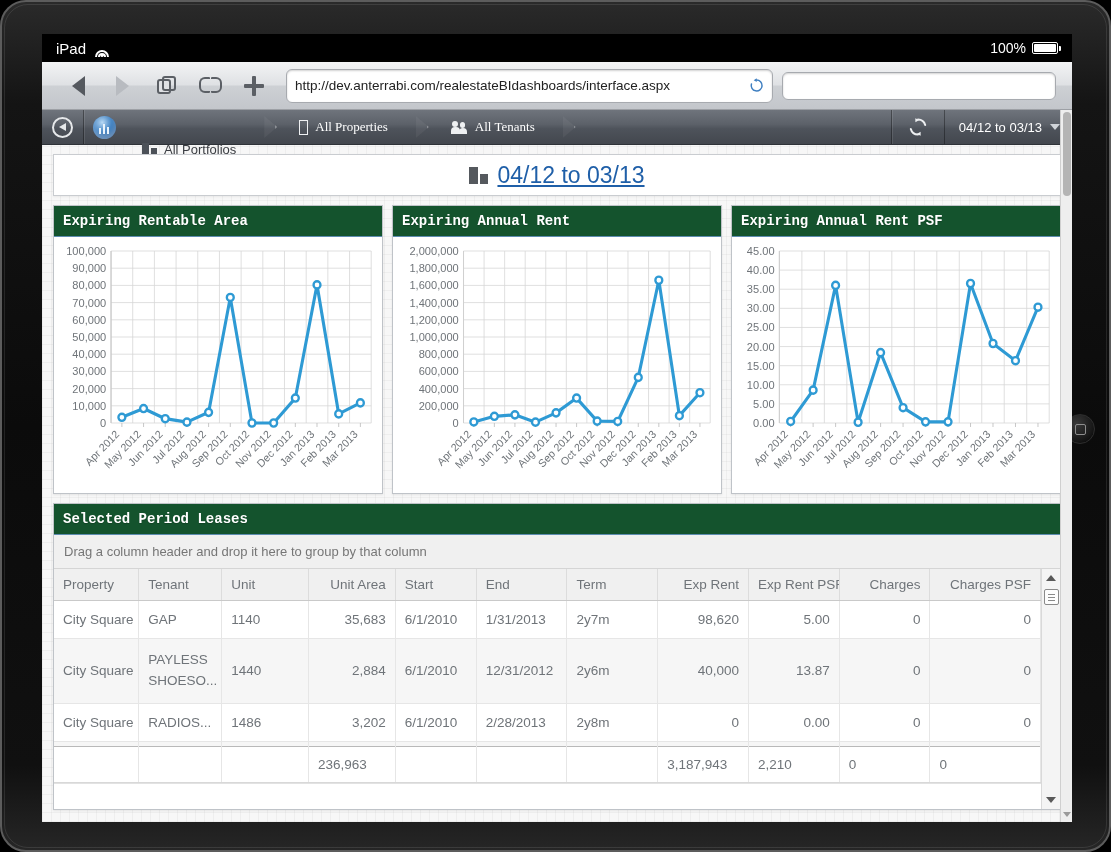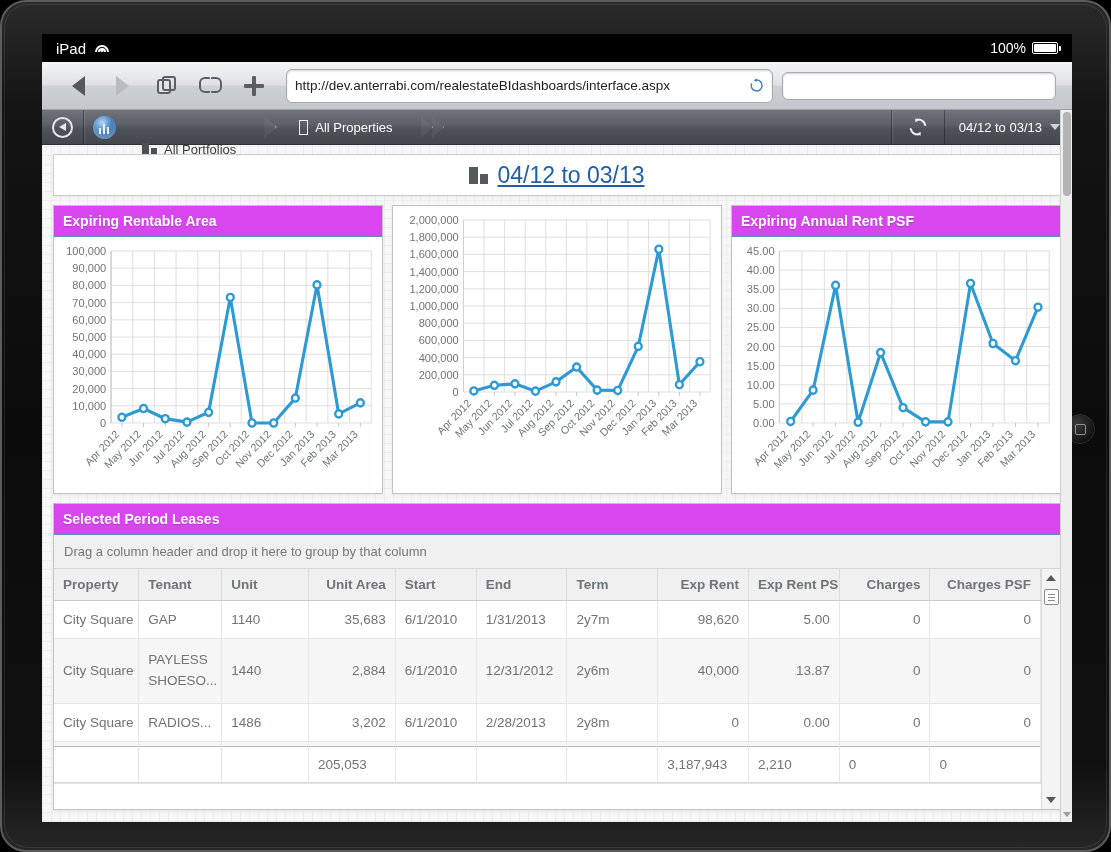--- a/index.html
+++ b/index.html
@@ -38,21 +38,21 @@
     position: absolute; left: 40px; top: 32px; width: 1030px; height: 788px;
     background: #000; overflow: hidden;
   }
 
   
   #status-bar {
     height: 28px; background:#000; color:#fff;
     display:flex; align-items:center; padding: 0 14px;
     font-size: 15px;
   }
-  #status-left { display:flex; align-items:flex-start; gap:8px; }
+  #status-left { display:flex; align-items:flex-end; gap:8px; }
   #status-right { margin-left:auto; display:flex; align-items:center; gap:6px; font-size:14px; }
   .wifi-icon { display:inline-block; width:16px; height:12px; position:relative; }
   .wifi-icon i {
     position:absolute; left:50%; bottom:0; transform:translateX(-50%);
     border:2px solid #fff; border-bottom:none; border-radius:50% 50% 0 0 / 100% 100% 0 0;
   }
   .wifi-icon i:nth-child(1){ width:14px; height:7px; }
   .wifi-icon i:nth-child(2){ width:8px; height:4px; bottom:0px; }
   .wifi-icon i:nth-child(3){ width:3px; height:3px; border-radius:50%; background:#fff; border:none; bottom:0; }
   .battery { width:26px; height:12px; border:1.5px solid #fff; border-radius:2px; position:relative; }
@@ -170,21 +170,21 @@
     background: #2c3036;
     clip-path: polygon(0 0, 76% 50%, 0 100%);
     z-index:-1;
   }
   .crumb.active {
     background: linear-gradient(180deg,#ffffff 0%, #f4f5f6 45%, #e3e5e8 55%, #f7f8f9 100%);
     color:#3a3d42;
     margin-top:39px;
   }
   .crumb.active::after { background: linear-gradient(180deg,#ffffff 0%,#f1f2f4 48%,#e4e6e9 56%,#f7f8f9 100%); }
-  .crumb:not(.active) { color:#fff; }
+  .crumb:not(.active) { color:#fff;font-family:Liberation Serif, serif; }
   .crumb:not(.active)::after { background: transparent; }
   .chev {
     align-self:center; width:11px; height:22px; position:relative; margin:0 6px 0 -6px;
   }
   .chev::before{
     content:""; position:absolute; left:0; top:0; width:11px;height:22px;
     border-right:2px solid rgba(255,255,255,.30);
     clip-path: polygon(0 0, 100% 50%, 0 100%);
     background: rgba(255,255,255,.05);
   }
@@ -241,38 +241,39 @@
   #title-link { font-size:23px; color:#1f5fa8; text-decoration:underline; }
 
   #charts-row { display:flex; gap:9px; margin-top:9px; }
   .panel {
     flex:1 1 0; min-width:0;
     background:#fff; border:1px solid #bfc3c8;
     box-shadow: 0 1px 2px rgba(0,0,0,.08);
   }
   .panel-header {
     height:31px; display:flex; align-items:center; padding:0 9px;
-    background:#d946ef; color:#fff; font-size:14px; font-weight:bold;
+    background:#14532d; color:#fff; font-size:14px; font-weight:bold;
     border-bottom:1px solid #5d8cb0;
     text-shadow: 0 1px 1px rgba(0,0,0,.20);
+    font-family: Liberation Mono, monospace;
   }
   .panel-body { padding: 6px 5px 4px 5px; }
   .chart-svg { display:block; width:100%; height:246px; }
 
   
   #grid-panel { margin-top:9px; }
   #grid-hint {
     height:34px; display:flex; align-items:center; padding:0 10px;
     background:#f0f0f0; border-bottom:1px solid #d5d5d5;
     font-size:13px; color:#767676;
   }
   #grid-wrap { position:relative; display:flex; }
   table.grid { width:100%; border-collapse:collapse; table-layout:fixed; font-size:13.5px; }
   table.grid th {
-    background:#f0f0f0; color:#6f7479; font-weight:bold; text-align:left;
+    background:#f0f0f0; color:#6f7479; font-weight:normal; text-align:left;
     padding:8px 9px; border-right:1px solid #dcdcdc; border-bottom:1px solid #c9c9c9;
     white-space:nowrap; overflow:hidden;
   }
   table.grid th.num, table.grid td.num { text-align:right; }
   table.grid td {
     padding:11px 9px; color:#6f7479; border-right:1px solid #e6e6e6; border-bottom:1px solid #e6e6e6;
     white-space:nowrap; overflow:hidden;
   }
   table.grid tr.alt td { background:#f6f6f6; }
   table.grid td.multi { white-space:normal; line-height:1.55; }
@@ -397,20 +398,29 @@
               <i></i>
             </span>
           <span>All Portfolios</span>
         </div>
         <div class="chev"></div>
         <div class="crumb">
           <span class="ico-property"></span>
           <span>All Properties</span>
         </div>
         <div class="chev"></div>
+        <div class="crumb">
+          <span class="ico-tenant">
+              <b></b>
+              <s></s>
+              <em></em>
+              <u></u>
+            </span>
+          <span>All Tenants</span>
+        </div>
         <div class="chev"></div>
 
         <div id="nav-right">
           <div class="nav-refresh">
             <svg viewBox="0 0 22 22" width="22" height="22" aria-hidden="true">
               <path d="M11 3.4 A7.6 7.6 0 0 1 18.2 9" fill="none" stroke="#eceef0" stroke-width="2" stroke-linecap="round"></path>
               <path d="M11 18.6 A7.6 7.6 0 0 1 3.8 13" fill="none" stroke="#eceef0" stroke-width="2" stroke-linecap="round"></path>
               <path d="M8.3 2.2 L12.2 4.0 L8.4 6.2 Z" fill="#eceef0"></path>
               <path d="M13.7 19.8 L9.8 18.0 L13.6 15.8 Z" fill="#eceef0"></path>
             </svg>
@@ -509,20 +519,21 @@
                   <circle cx="222.75" cy="180.00" r="3.6" fill="#ffffff" stroke="#2e9ad4" stroke-width="2.4"></circle>
                   <circle cx="245.25" cy="155.06" r="3.6" fill="#ffffff" stroke="#2e9ad4" stroke-width="2.4"></circle>
                   <circle cx="267.75" cy="41.88" r="3.6" fill="#ffffff" stroke="#2e9ad4" stroke-width="2.4"></circle>
                   <circle cx="290.25" cy="170.88" r="3.6" fill="#ffffff" stroke="#2e9ad4" stroke-width="2.4"></circle>
                   <circle cx="312.75" cy="159.88" r="3.6" fill="#ffffff" stroke="#2e9ad4" stroke-width="2.4"></circle>
                 </svg>
             </div>
           </div>
 
           <div class="panel">
+            <div class="panel-header">Expiring Annual Rent</div>
             <div class="panel-body">
               <svg class="chart-svg" id="chart1" viewBox="0 0 330 246" preserveAspectRatio="none">
                   <line x1="68" y1="180" x2="324" y2="180" stroke="#d6d6d6" stroke-width="0.8"></line>
                   <text x="63" y="184" text-anchor="end" font-size="11.5" fill="#6f7479" font-family="&quot;Liberation Sans&quot;, sans-serif">0</text>
                   <line x1="68" y1="162.8" x2="324" y2="162.8" stroke="#d6d6d6" stroke-width="0.8"></line>
                   <text x="63" y="166.8" text-anchor="end" font-size="11.5" fill="#6f7479" font-family="&quot;Liberation Sans&quot;, sans-serif">200,000</text>
                   <line x1="68" y1="145.6" x2="324" y2="145.6" stroke="#d6d6d6" stroke-width="0.8"></line>
                   <text x="63" y="149.6" text-anchor="end" font-size="11.5" fill="#6f7479" font-family="&quot;Liberation Sans&quot;, sans-serif">400,000</text>
                   <line x1="68" y1="128.4" x2="324" y2="128.4" stroke="#d6d6d6" stroke-width="0.8"></line>
                   <text x="63" y="132.4" text-anchor="end" font-size="11.5" fill="#6f7479" font-family="&quot;Liberation Sans&quot;, sans-serif">600,000</text>
@@ -796,21 +807,21 @@
                     <col style="width:9.2%">
                   <col style="width:9.2%">
                     <col style="width:9.2%">
                     <col style="width:11.2%">
                 </colgroup>
                 <tbody>
                     <tr class="totals" id="grid-totals">
                       <td></td>
                       <td></td>
                       <td></td>
-                      <td>205,053</td>
+                      <td>236,963</td>
                       <td></td>
                       <td></td>
                       <td></td>
                       <td>3,187,943</td>
                       <td>2,210</td>
                       <td>0</td>
                       <td>0</td>
                     </tr>
                   </tbody>
               </table>

